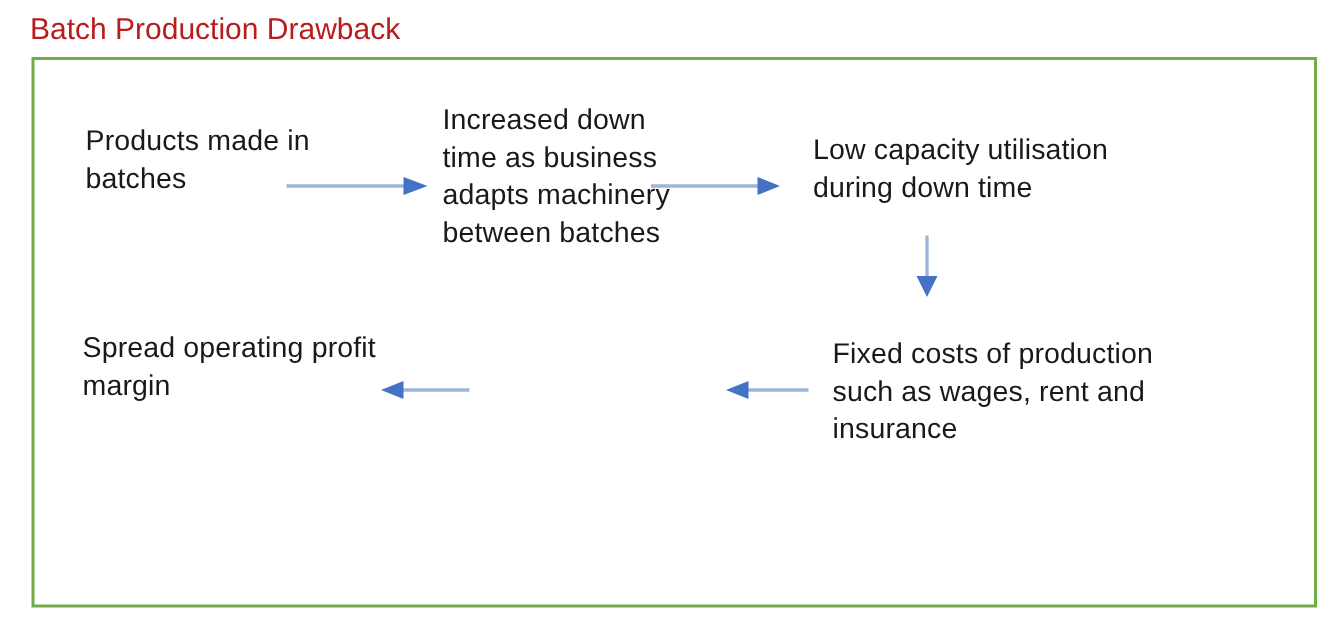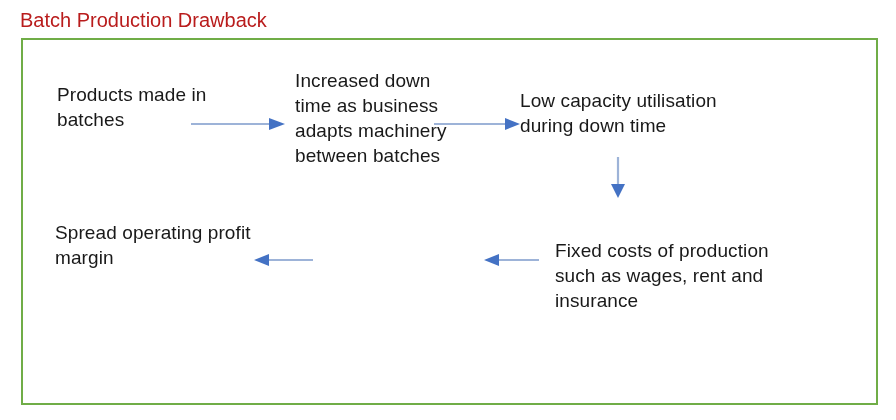--- a/index.html
+++ b/index.html
@@ -38,22 +38,22 @@
     position: absolute;
     font-size: 19px;
     line-height: 25px;
     color: #191919;
     white-space: pre-line;
     letter-spacing: 0.1px;
   }
   
   #node-products        { left: 34px;  top: 42px;  width: 175px; }
   #node-downtime        { left: 272px; top: 28px;  width: 165px; }
-  #node-lowcapacity     { left: 497px; top: 48px;  width: 215px; }
-  #node-fixedcosts      { left: 532px; top: 198px; width: 215px; }
+  #node-lowcapacity     { left: 519px; top: 48px;  width: 215px; }
+  #node-fixedcosts      { left: 532px; top: 184px; width: 215px; }
   #node-spread          { left: 287px; top: 180px; width: 175px; }
   #node-lowermargin     { left: 32px;  top: 180px; width: 200px; }
 
   
   #arrow-layer {
     position: absolute;
     left: 0;
     top: 0;
     width: 100%;
     height: 100%;

